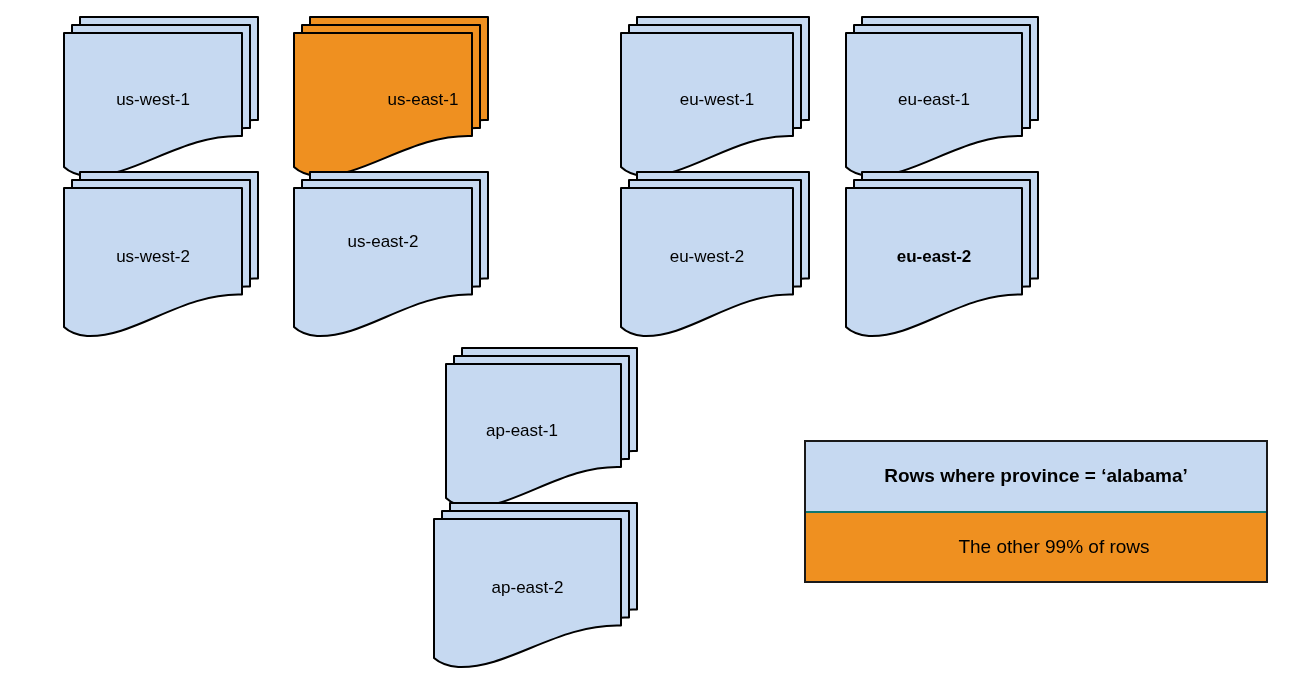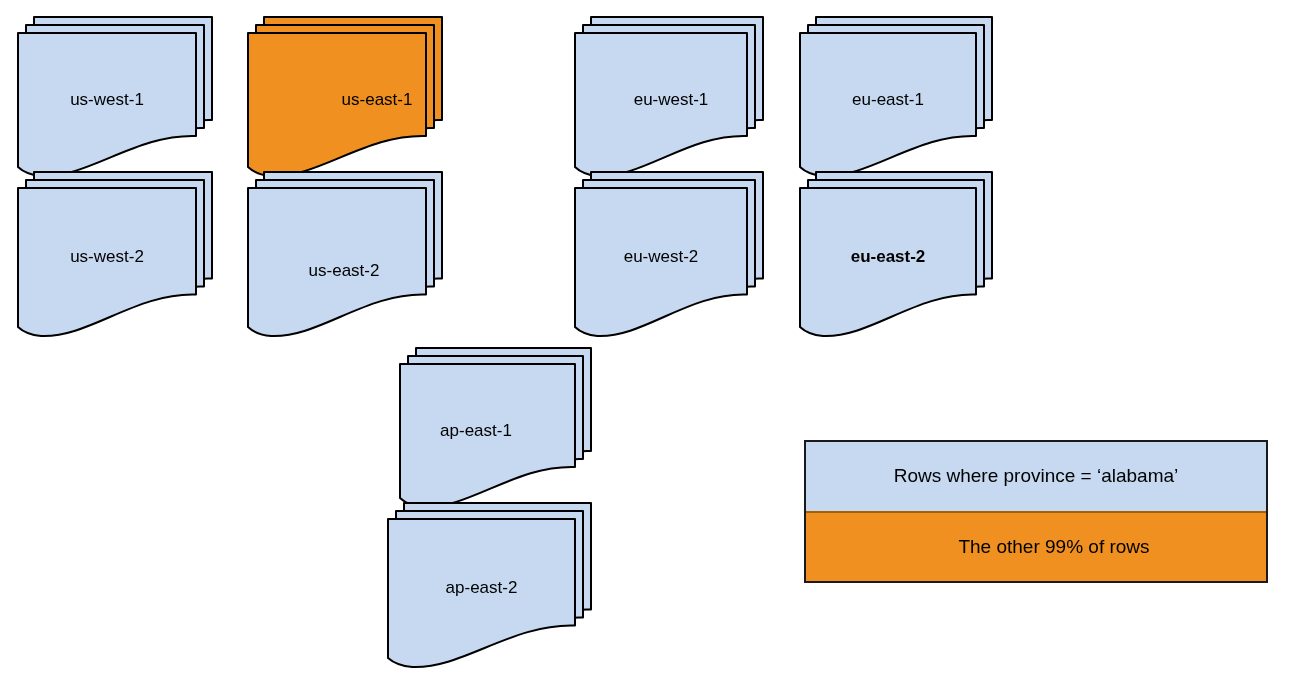--- a/index.html
+++ b/index.html
@@ -18,20 +18,21 @@
   #canvas {
     position: absolute;
     left: 0;
     top: 0;
     width: 1296px;
     height: 680px;
   }
 
   .stack {
     position: absolute;
+    margin-left: 46px;
   }
   .stack svg {
     display: block;
     overflow: visible;
   }
   .stack-label {
     position: absolute;
     left: 0;
     width: 100%;
     text-align: center;
@@ -58,21 +59,22 @@
     flex: 1 1 0;
     display: flex;
     align-items: center;
     justify-content: center;
     font-family: "Liberation Sans", sans-serif;
     font-size: 19px;
     color: #000000;
     box-sizing: border-box;
   }
   .legend-row.top {
-    border-bottom: 2px solid #a16207;
+    border-bottom: 2px solid #0f766e;
+    font-weight: bold;
   }
 </style>
 </head>
 <body>
 
 <div id="canvas">
   <div id="stack-layer">
       <div class="stack" style="left: 18px; top: 17px; width: 194px; height: 159px;">
         <svg width="198" height="163" viewBox="0 0 198 163">
           <g transform="translate(16,0)">
@@ -148,21 +150,21 @@
           <g transform="translate(16,0)">
             <path d="M 0 0 L 178 0 L 178 106.6 C 117.5 104.6 71.2 150.0 23.1 148.0 C 12.5 147.0 5.3 144.0 0 139.0 Z" fill="#c6d9f1" stroke="#000000" stroke-width="2" stroke-linejoin="round"></path>
           </g>
           <g transform="translate(8,8)">
             <path d="M 0 0 L 178 0 L 178 106.6 C 117.5 104.6 71.2 150.0 23.1 148.0 C 12.5 147.0 5.3 144.0 0 139.0 Z" fill="#c6d9f1" stroke="#000000" stroke-width="2" stroke-linejoin="round"></path>
           </g>
           <g transform="translate(0,16)">
             <path d="M 0 0 L 178 0 L 178 106.6 C 117.5 104.6 71.2 150.0 23.1 148.0 C 12.5 147.0 5.3 144.0 0 139.0 Z" fill="#c6d9f1" stroke="#000000" stroke-width="2" stroke-linejoin="round"></path>
           </g>
         </svg>
-        <div class="stack-label" style="top: 89px; width: 192px; text-align: center;">us-east-2</div>
+        <div class="stack-label" style="top: 60px; width: 178px; text-align: center;">us-east-2</div>
       </div>
       <div class="stack" style="left: 575px; top: 172px; width: 188px; height: 164px;">
         <svg width="192" height="168" viewBox="0 0 192 168">
           <g transform="translate(16,0)">
             <path d="M 0 0 L 172 0 L 172 106.6 C 113.5 104.6 68.8 150.0 22.4 148.0 C 12.0 147.0 5.2 144.0 0 139.0 Z" fill="#c6d9f1" stroke="#000000" stroke-width="2" stroke-linejoin="round"></path>
           </g>
           <g transform="translate(8,8)">
             <path d="M 0 0 L 172 0 L 172 106.6 C 113.5 104.6 68.8 150.0 22.4 148.0 C 12.0 147.0 5.2 144.0 0 139.0 Z" fill="#c6d9f1" stroke="#000000" stroke-width="2" stroke-linejoin="round"></path>
           </g>
           <g transform="translate(0,16)">

